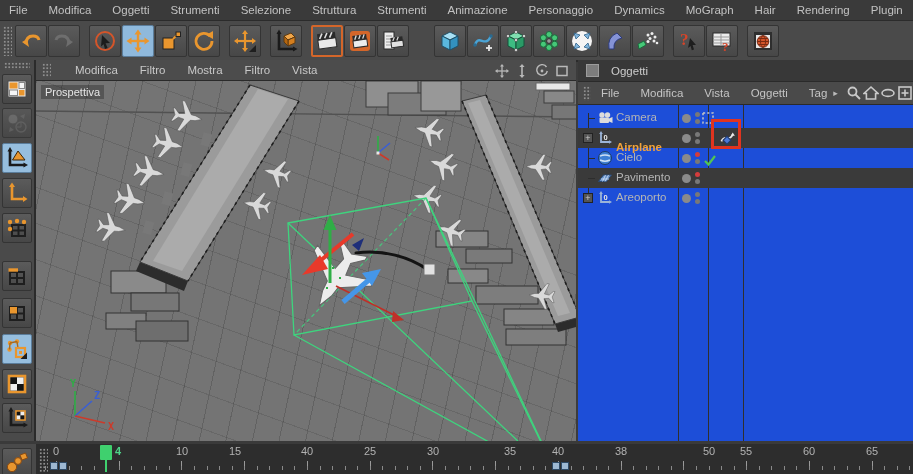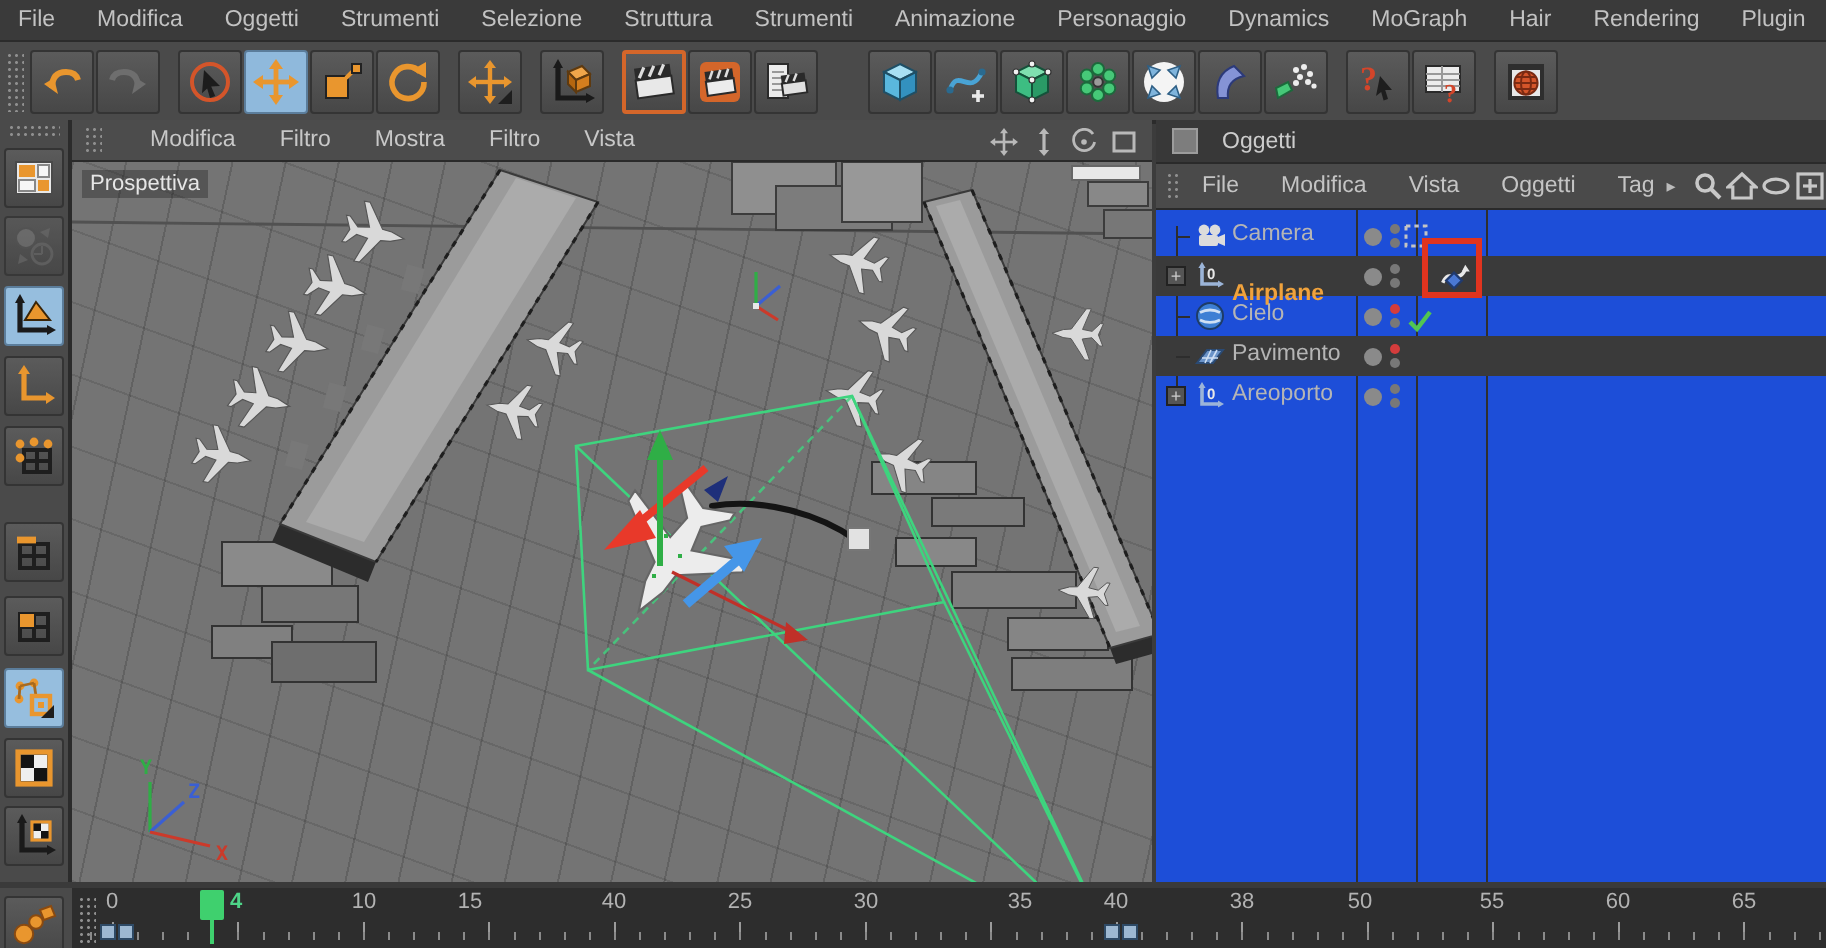--- a/index.html
+++ b/index.html
@@ -749,21 +749,21 @@
   <div id="ticks-minor"></div>
   <span class="tl-label" style="left:20px">0</span>
   <span class="tl-label" style="left:146px">10</span>
   <span class="tl-label" style="left:199px">15</span>
   <span class="tl-label" style="left:271px">40</span>
   <span class="tl-label" style="left:334px">25</span>
   <span class="tl-label" style="left:397px">30</span>
   <span class="tl-label" style="left:474px">35</span>
   <span class="tl-label" style="left:522px">40</span>
   <span class="tl-label" style="left:585px">38</span>
-  <span class="tl-label" style="left:644px">50</span>
+  <span class="tl-label" style="left:673px">50</span>
   <span class="tl-label" style="left:710px">55</span>
   <span class="tl-label" style="left:773px">60</span>
   <span class="tl-label" style="left:836px">65</span>
   <div id="playhead"></div>
   <div id="playhead-line"></div>
   <span id="current-frame">4</span>
   <div class="kf" style="left:14px"></div>
   <div class="kf" style="left:23px"></div>
   <div class="kf" style="left:516px"></div>
   <div class="kf" style="left:525px"></div>

